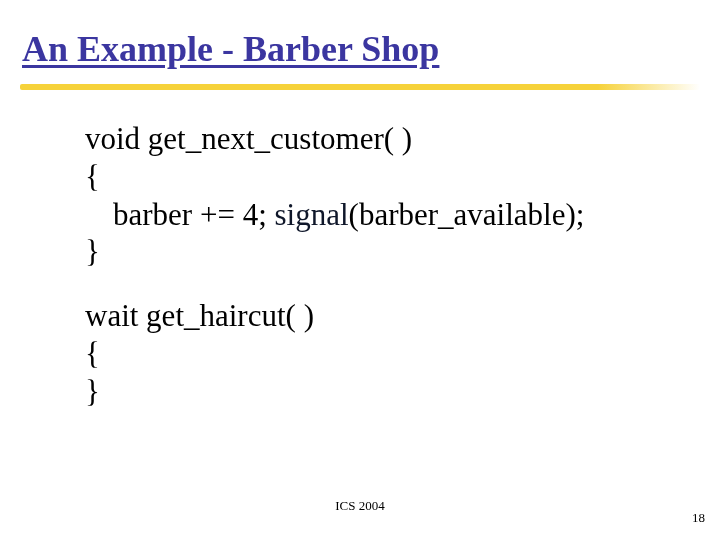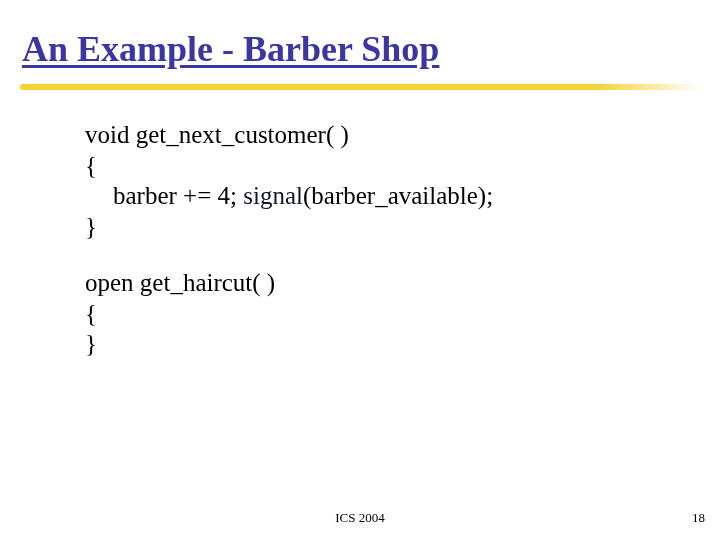--- a/index.html
+++ b/index.html
@@ -38,21 +38,21 @@
     width: 680px;
     height: 6px;
     background: linear-gradient(to right, #f6d23a 0%, #f6d23a 85%, rgba(246,210,58,0) 100%);
     border-radius: 2px;
   }
   .code-area {
     position: absolute;
     left: 85px;
     top: 120px;
     width: 560px;
-    font-size: 25px;
+    font-size: 31px;
     line-height: 1.22;
     color: #000;
   }
   .code-line {
     white-space: pre;
   }
   .indent {
     padding-left: 28px;
   }
   .kw {
@@ -66,21 +66,21 @@
     left: 0;
     bottom: 14px;
     width: 720px;
     font-size: 13px;
     color: #000;
   }
   .footer-center {
     position: absolute;
     left: 50%;
     transform: translateX(-50%);
-    bottom: 0;
+    bottom: 12px;
   }
   .footer-right {
     position: absolute;
     right: 15px;
     bottom: 0;
   }
 </style>
 </head>
 <body>
 
@@ -94,21 +94,21 @@
 
   <div class="code-area">
 
     <div class="code-line">void get_next_customer( )</div>
     <div class="code-line">{</div>
     <div class="code-line indent"><span>barber += 4; </span><span class="kw">signal</span><span>(barber_available);</span></div>
     <div class="code-line">}</div>
 
     <div class="gap"></div>
 
-    <div class="code-line">open get_haircut( )</div>
+    <div class="code-line">wait get_haircut( )</div>
     <div class="code-line">{</div>
     <div class="code-line">}</div>
 
   </div>
 
   <div class="footer">
     <div class="footer-center">ICS 2004</div>
     <div class="footer-right">18</div>
   </div>
 

